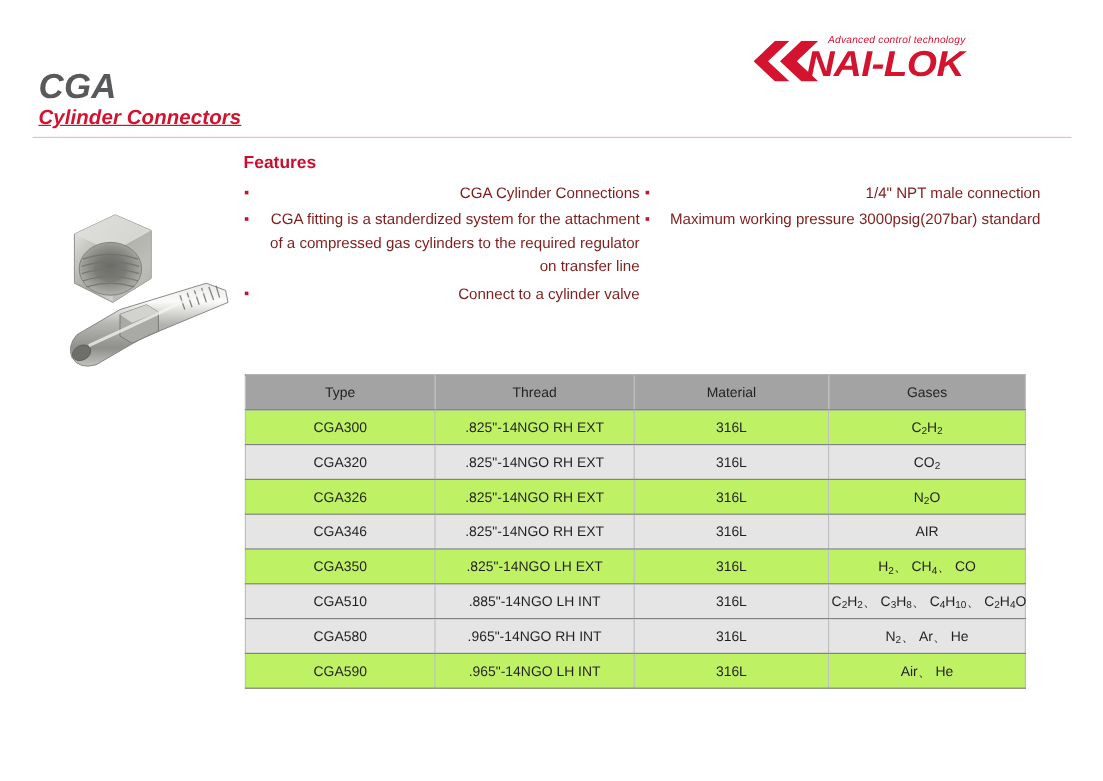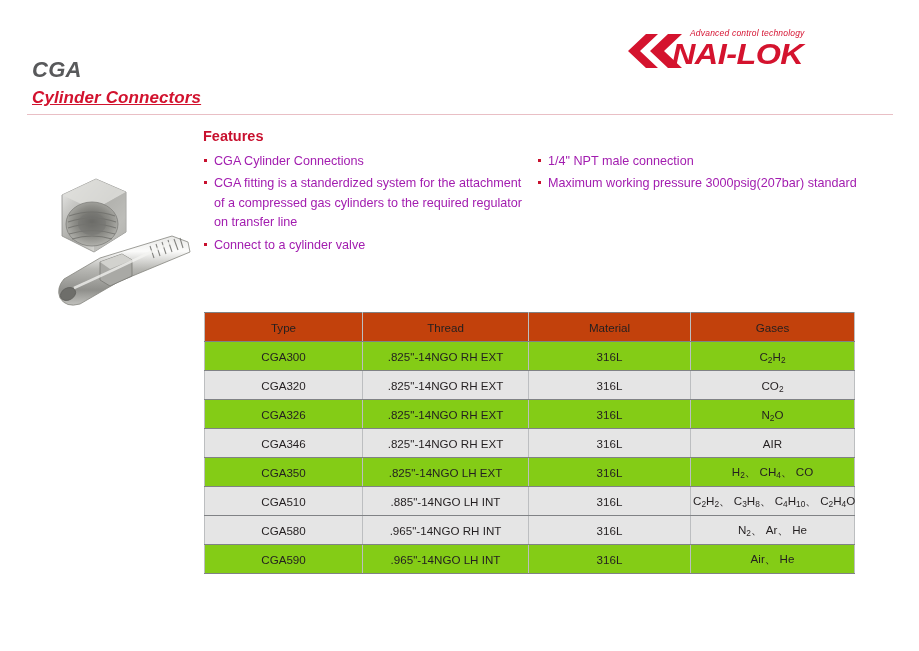--- a/index.html
+++ b/index.html
@@ -54,21 +54,21 @@
     white-space: nowrap;
     transform: scaleX(1.08);
     transform-origin: left center;
   }
 
   
   .title-main {
     position: absolute;
     left: 32px;
     top: 57px;
-    font-size: 22px;
+    font-size: 29px;
     font-style: italic;
     font-weight: bold;
     color: #58595b;
     letter-spacing: .3px;
   }
   .title-sub {
     position: absolute;
     left: 32px;
     top: 88px;
     font-size: 17px;
@@ -102,21 +102,22 @@
     left: 203px;
     top: 128px;
     font-size: 14.5px;
     font-weight: bold;
     color: #c8102e;
   }
   .feature-col {
     position: absolute;
     font-size: 12.6px;
     line-height: 19.4px;
-    color: #a21caf;
+    color: #7f1d1d;
+    text-align: right;
   }
   .feature-col.left  { left: 203px; top: 152px; width: 330px; }
   .feature-col.right { left: 537px; top: 152px; width: 330px; }
   .feature-item {
     position: relative;
     padding-left: 11px;
     margin-bottom: 3px;
   }
   .feature-item::before {
     content: "";
@@ -151,23 +152,23 @@
     vertical-align: middle;
     border-left: 1px solid #bcbec0;
     border-right: 1px solid #bcbec0;
     border-top: 1px solid #808285;
     border-bottom: 1px solid #808285;
     padding: 0 2px;
     font-weight: normal;
     white-space: nowrap;
   }
   .spec-table thead th {
-    background: #c2410c;
-  }
-  .spec-table tbody tr.odd  td { background: #84cc16; }
+    background: #a3a3a3;
+  }
+  .spec-table tbody tr.odd  td { background: #bef264; }
   .spec-table tbody tr.even td { background: #e5e5e5; }
 
   sub { font-size: 0.72em; vertical-align: baseline; position: relative; top: 0.26em; }
 </style>
 </head>
 <body>
 
 <div class="logo-block">
   <svg class="logo-mark" viewBox="0 0 56 34">
     <polygon points="0,17 18,0 30,0 12,17 30,34 18,34" fill="#d4132e"></polygon>

